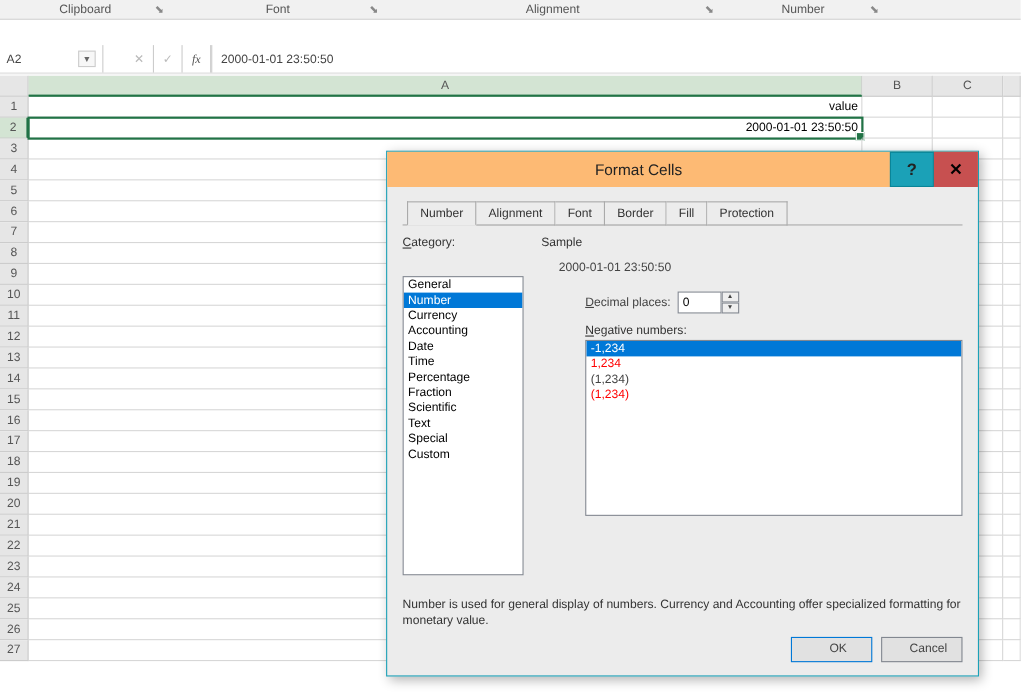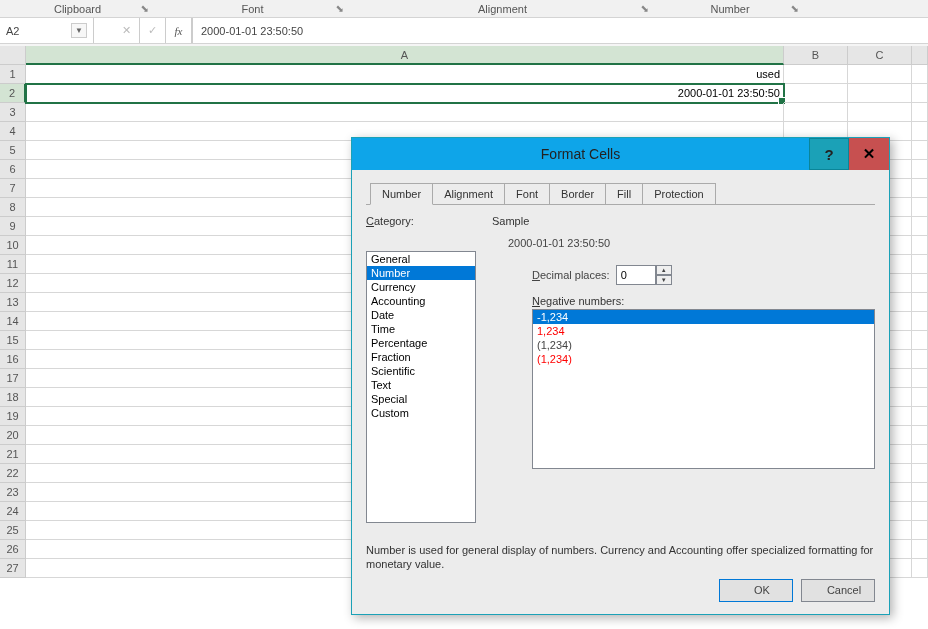--- a/index.html
+++ b/index.html
@@ -40,20 +40,21 @@
     .rs-alignment { width: 305px; }
     .rs-number { width: 150px; }
 
     
     .namebar {
       height: 26px;
       display: flex;
       align-items: stretch;
       border-bottom: 1px solid #d4d4d4;
       background: #fff;
+      margin-top: 23px;
     }
     .namebox {
       width: 94px;
       border-right: 1px solid #ccc;
       display: flex;
       align-items: center;
       padding: 0 6px;
       justify-content: space-between;
     }
     .namebox-dd {
@@ -167,21 +168,21 @@
       left: 351px;
       top: 137px;
       width: 539px;
       height: 478px;
       background: #ececec;
       border: 1px solid #1ba1b7;
       box-shadow: 3px 3px 10px rgba(0,0,0,0.3);
     }
     .dlg-titlebar {
       height: 32px;
-      background: #0ea5e9;
+      background: #fdba74;
       display: flex;
       align-items: stretch;
       color: #000;
     }
     .dlg-title {
       flex: 1;
       text-align: center;
       line-height: 32px;
       font-size: 14px;
       color: #222;
@@ -383,21 +384,21 @@
   <div class="col-headers">
     <div class="corner"></div>
     <div class="colh col-A selected">A</div>
     <div class="colh col-B">B</div>
     <div class="colh col-C">C</div>
     <div class="colh col-D"></div>
   </div>
   <div class="rows" id="rows">
       <div class="row">
         <div class="rowh">1</div>
-        <div class="cell col-A">used</div>
+        <div class="cell col-A">value</div>
         <div class="cell col-B"></div>
         <div class="cell col-C"></div>
         <div class="cell col-D"></div>
       </div>
       <div class="row">
         <div class="rowh selected">2</div>
         <div class="cell col-A selected">2000-01-01 23:50:50</div>
         <div class="cell col-B"></div>
         <div class="cell col-C"></div>
         <div class="cell col-D"></div>

